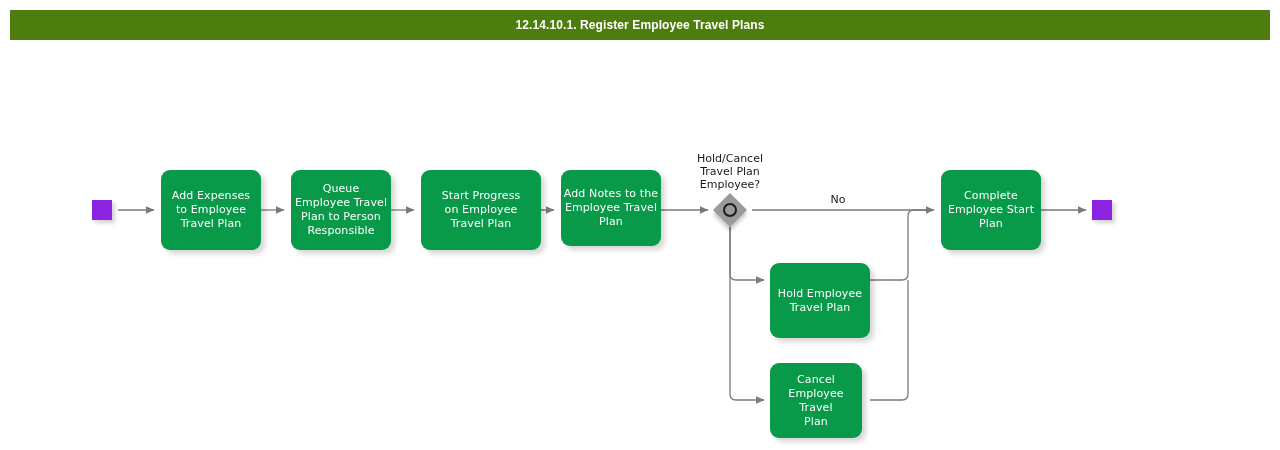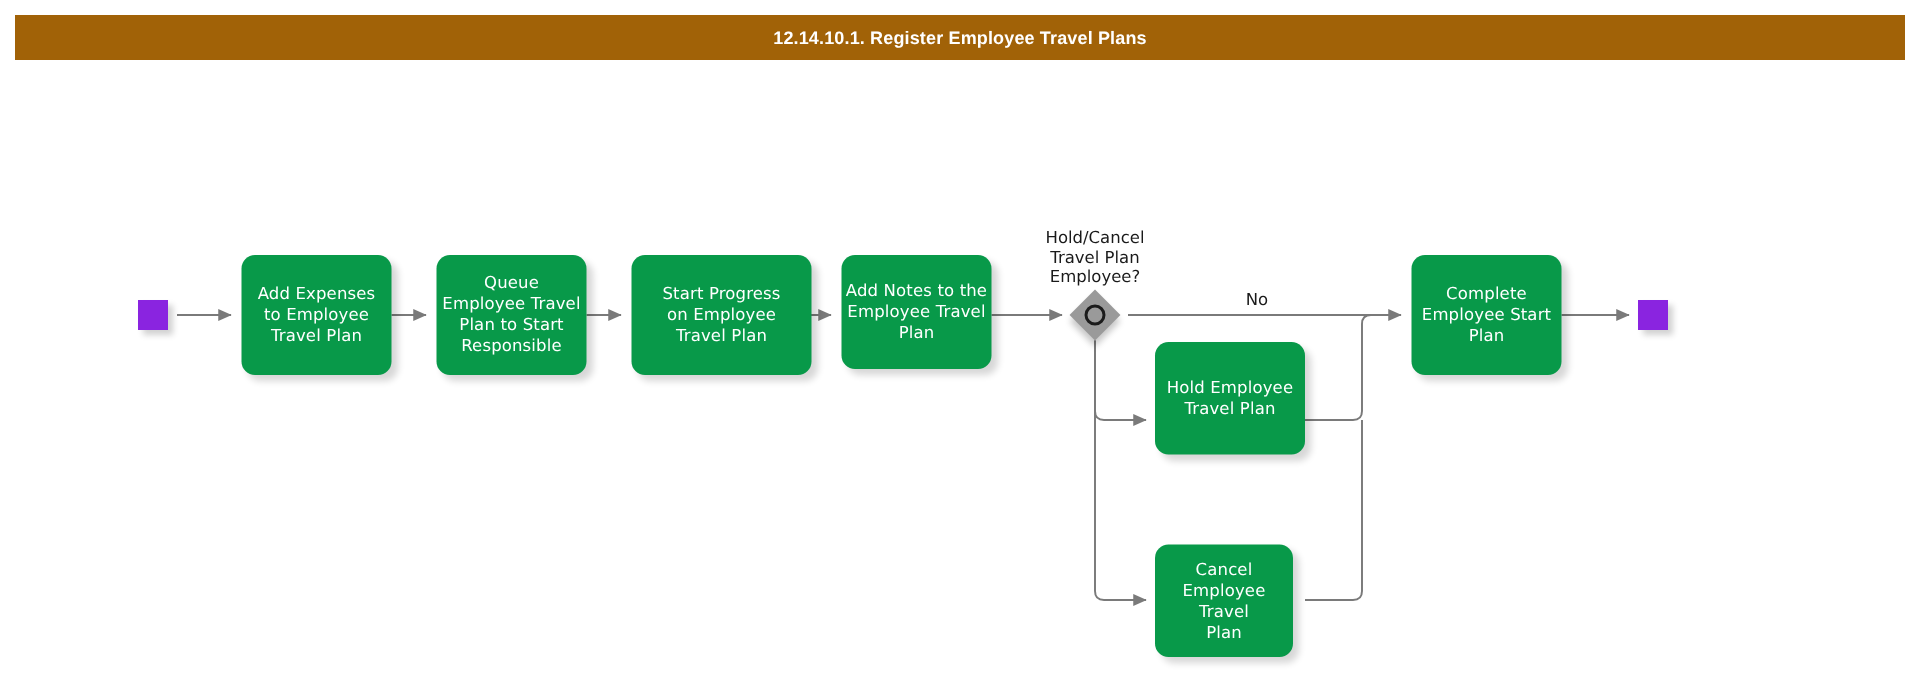--- a/index.html
+++ b/index.html
@@ -20,21 +20,21 @@
     width: 1280px;
     height: 450px;
   }
   
   .titlebar {
     position: absolute;
     left: 10px;
     top: 10px;
     width: 1260px;
     height: 30px;
-    background: #a16207;
+    background: #4d7c0f;
     display: flex;
     align-items: center;
     justify-content: center;
   }
   .titlebar .title-text {
     color: #ffffff;
     font-size: 12px;
     font-weight: bold;
     font-family: "Liberation Sans", sans-serif;
     letter-spacing: 0.1px;
@@ -160,37 +160,37 @@
 
   <div class="task" style="left:161px; top:170px; width:100px; height:80px;justify-content:flex-end;">
     <span class="task-label">Add Expenses
 to Employee
 Travel Plan</span>
   </div>
 
   <div class="task" style="left:291px; top:170px; width:100px; height:80px;">
     <span class="task-label">Queue
 Employee Travel
-Plan to Start
+Plan to Person
 Responsible</span>
   </div>
 
   <div class="task" style="left:421px; top:170px; width:120px; height:80px;">
     <span class="task-label">Start Progress
 on Employee
 Travel Plan</span>
   </div>
 
   <div class="task" style="left:561px; top:170px; width:100px; height:76px;">
     <span class="task-label">Add Notes to the
 Employee Travel
 Plan</span>
   </div>
 
-  <div class="task" style="left:770px; top:228px; width:100px; height:75px;">
+  <div class="task" style="left:770px; top:263px; width:100px; height:75px;">
     <span class="task-label">Hold Employee
 Travel Plan</span>
   </div>
 
   <div class="task" style="left:770px; top:363px; width:92px; height:75px;">
     <span class="task-label">Cancel
 Employee Travel
 Plan</span>
   </div>
 

